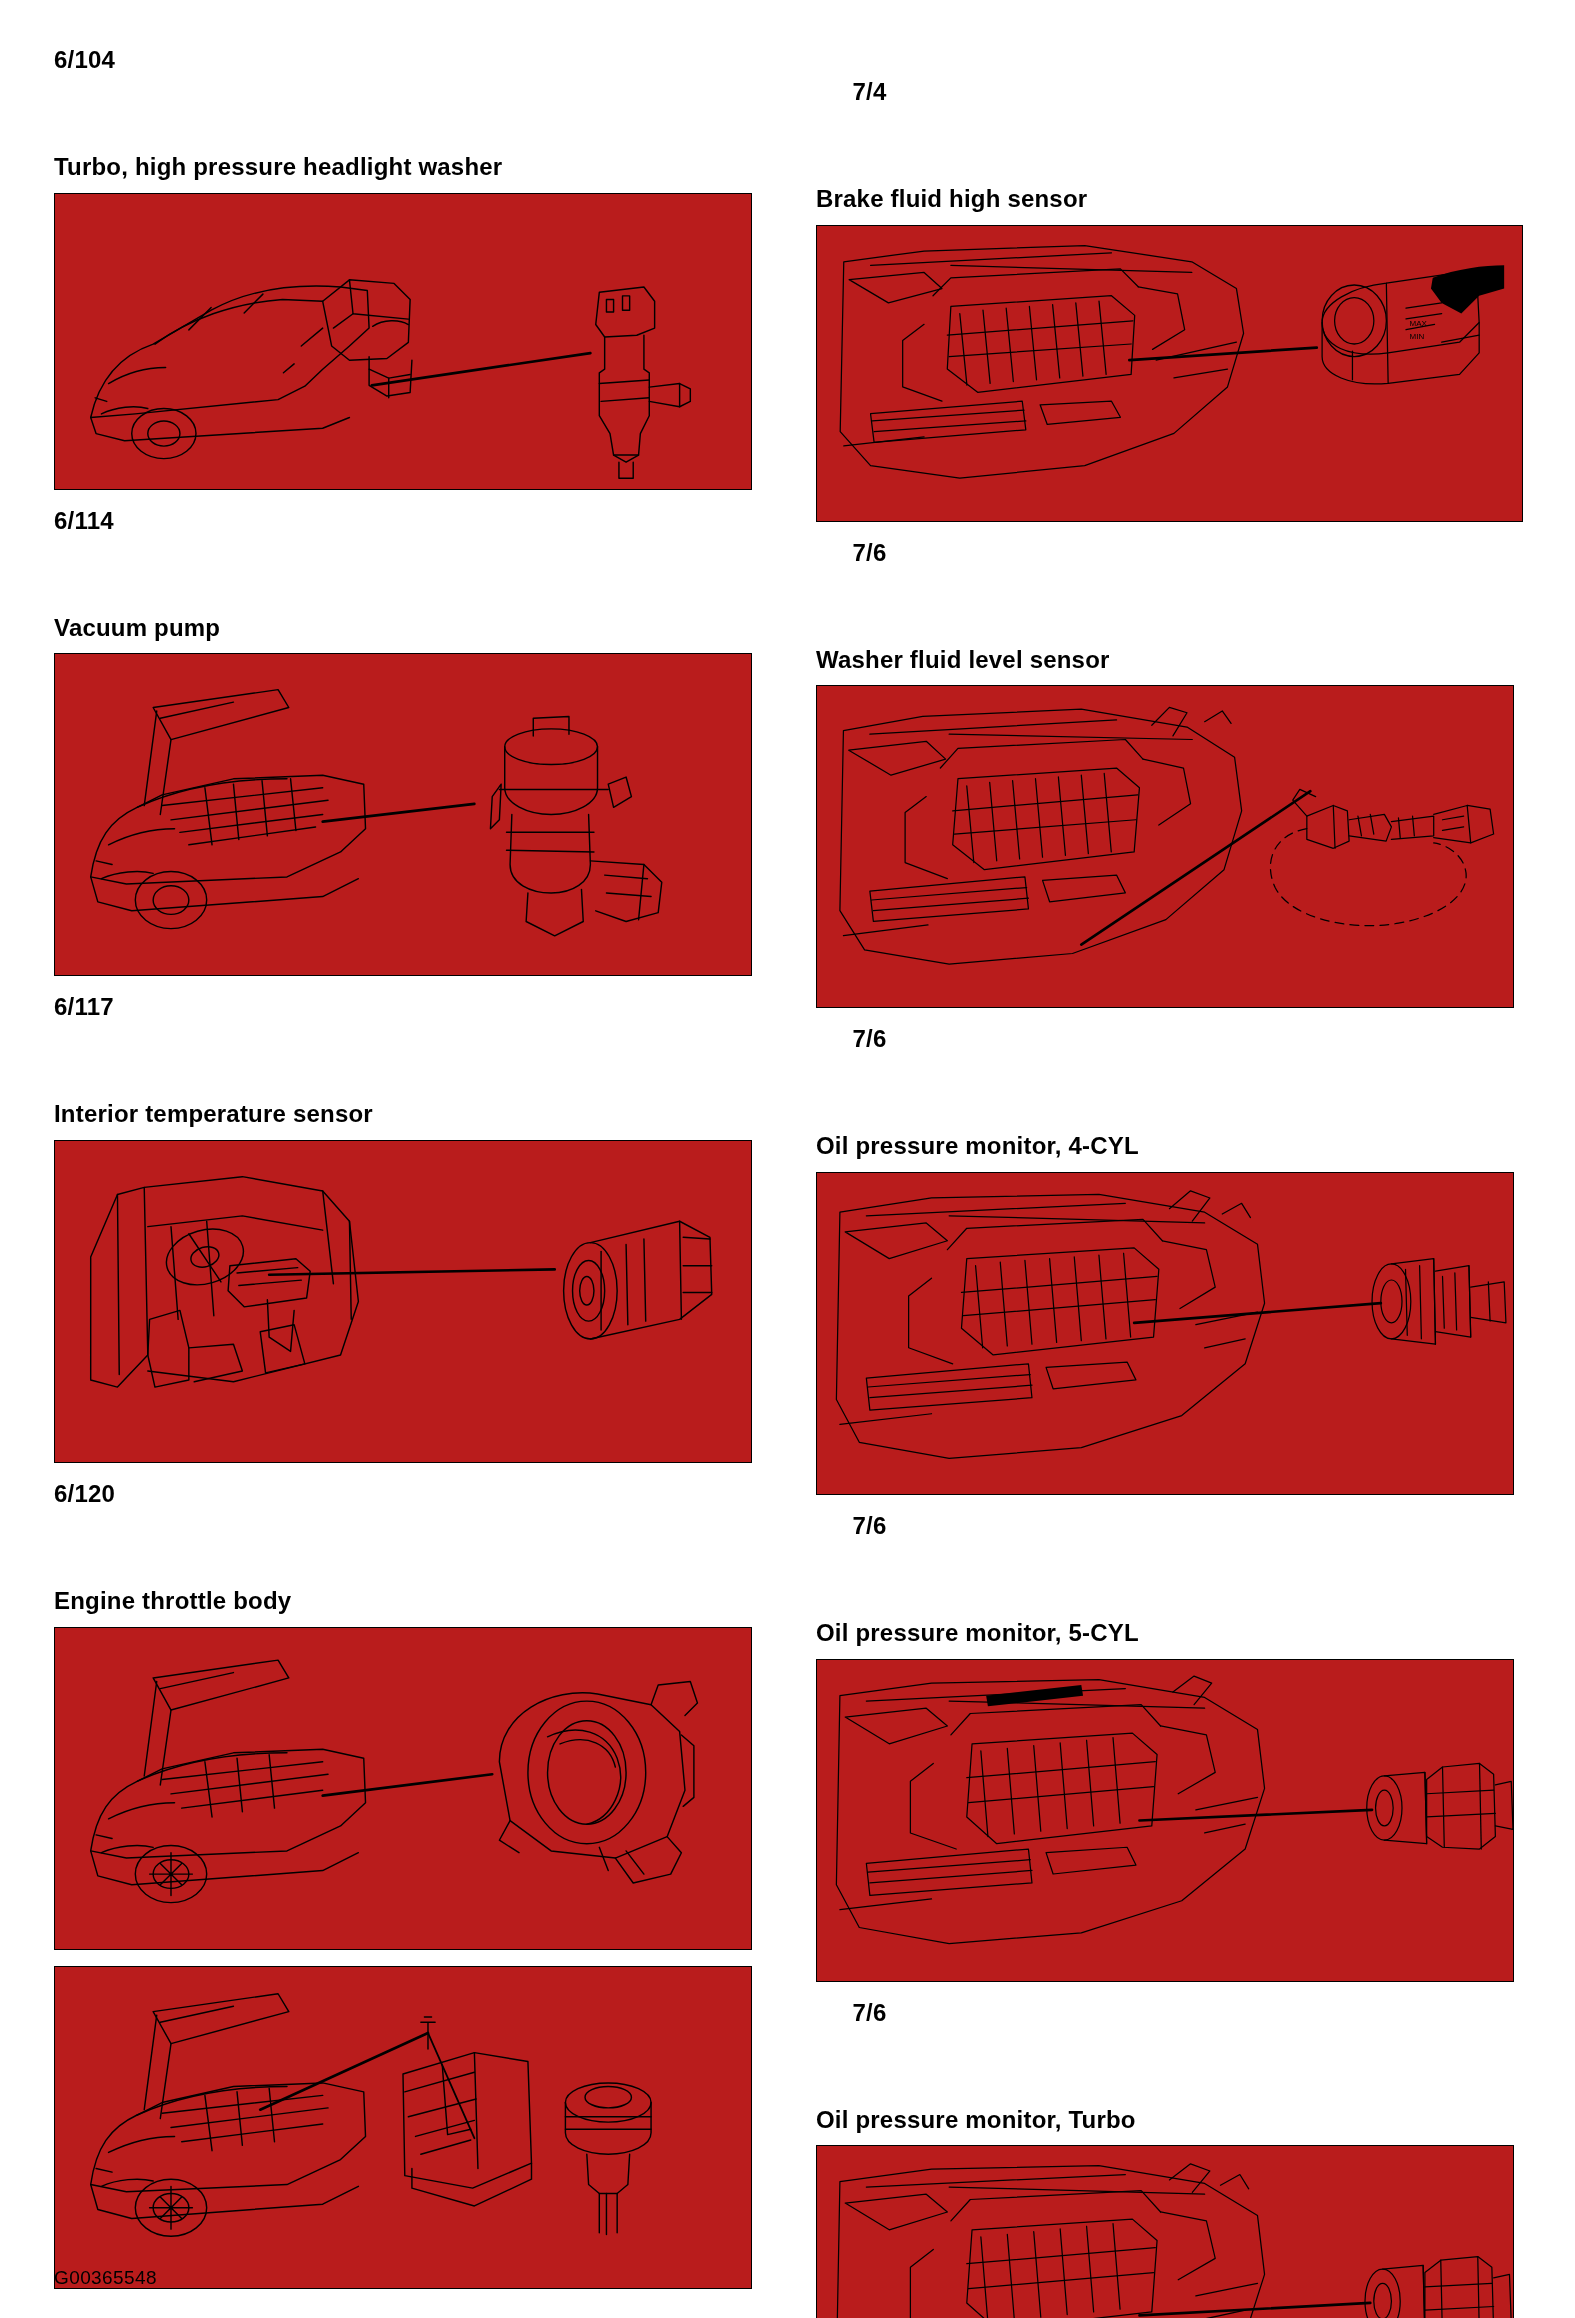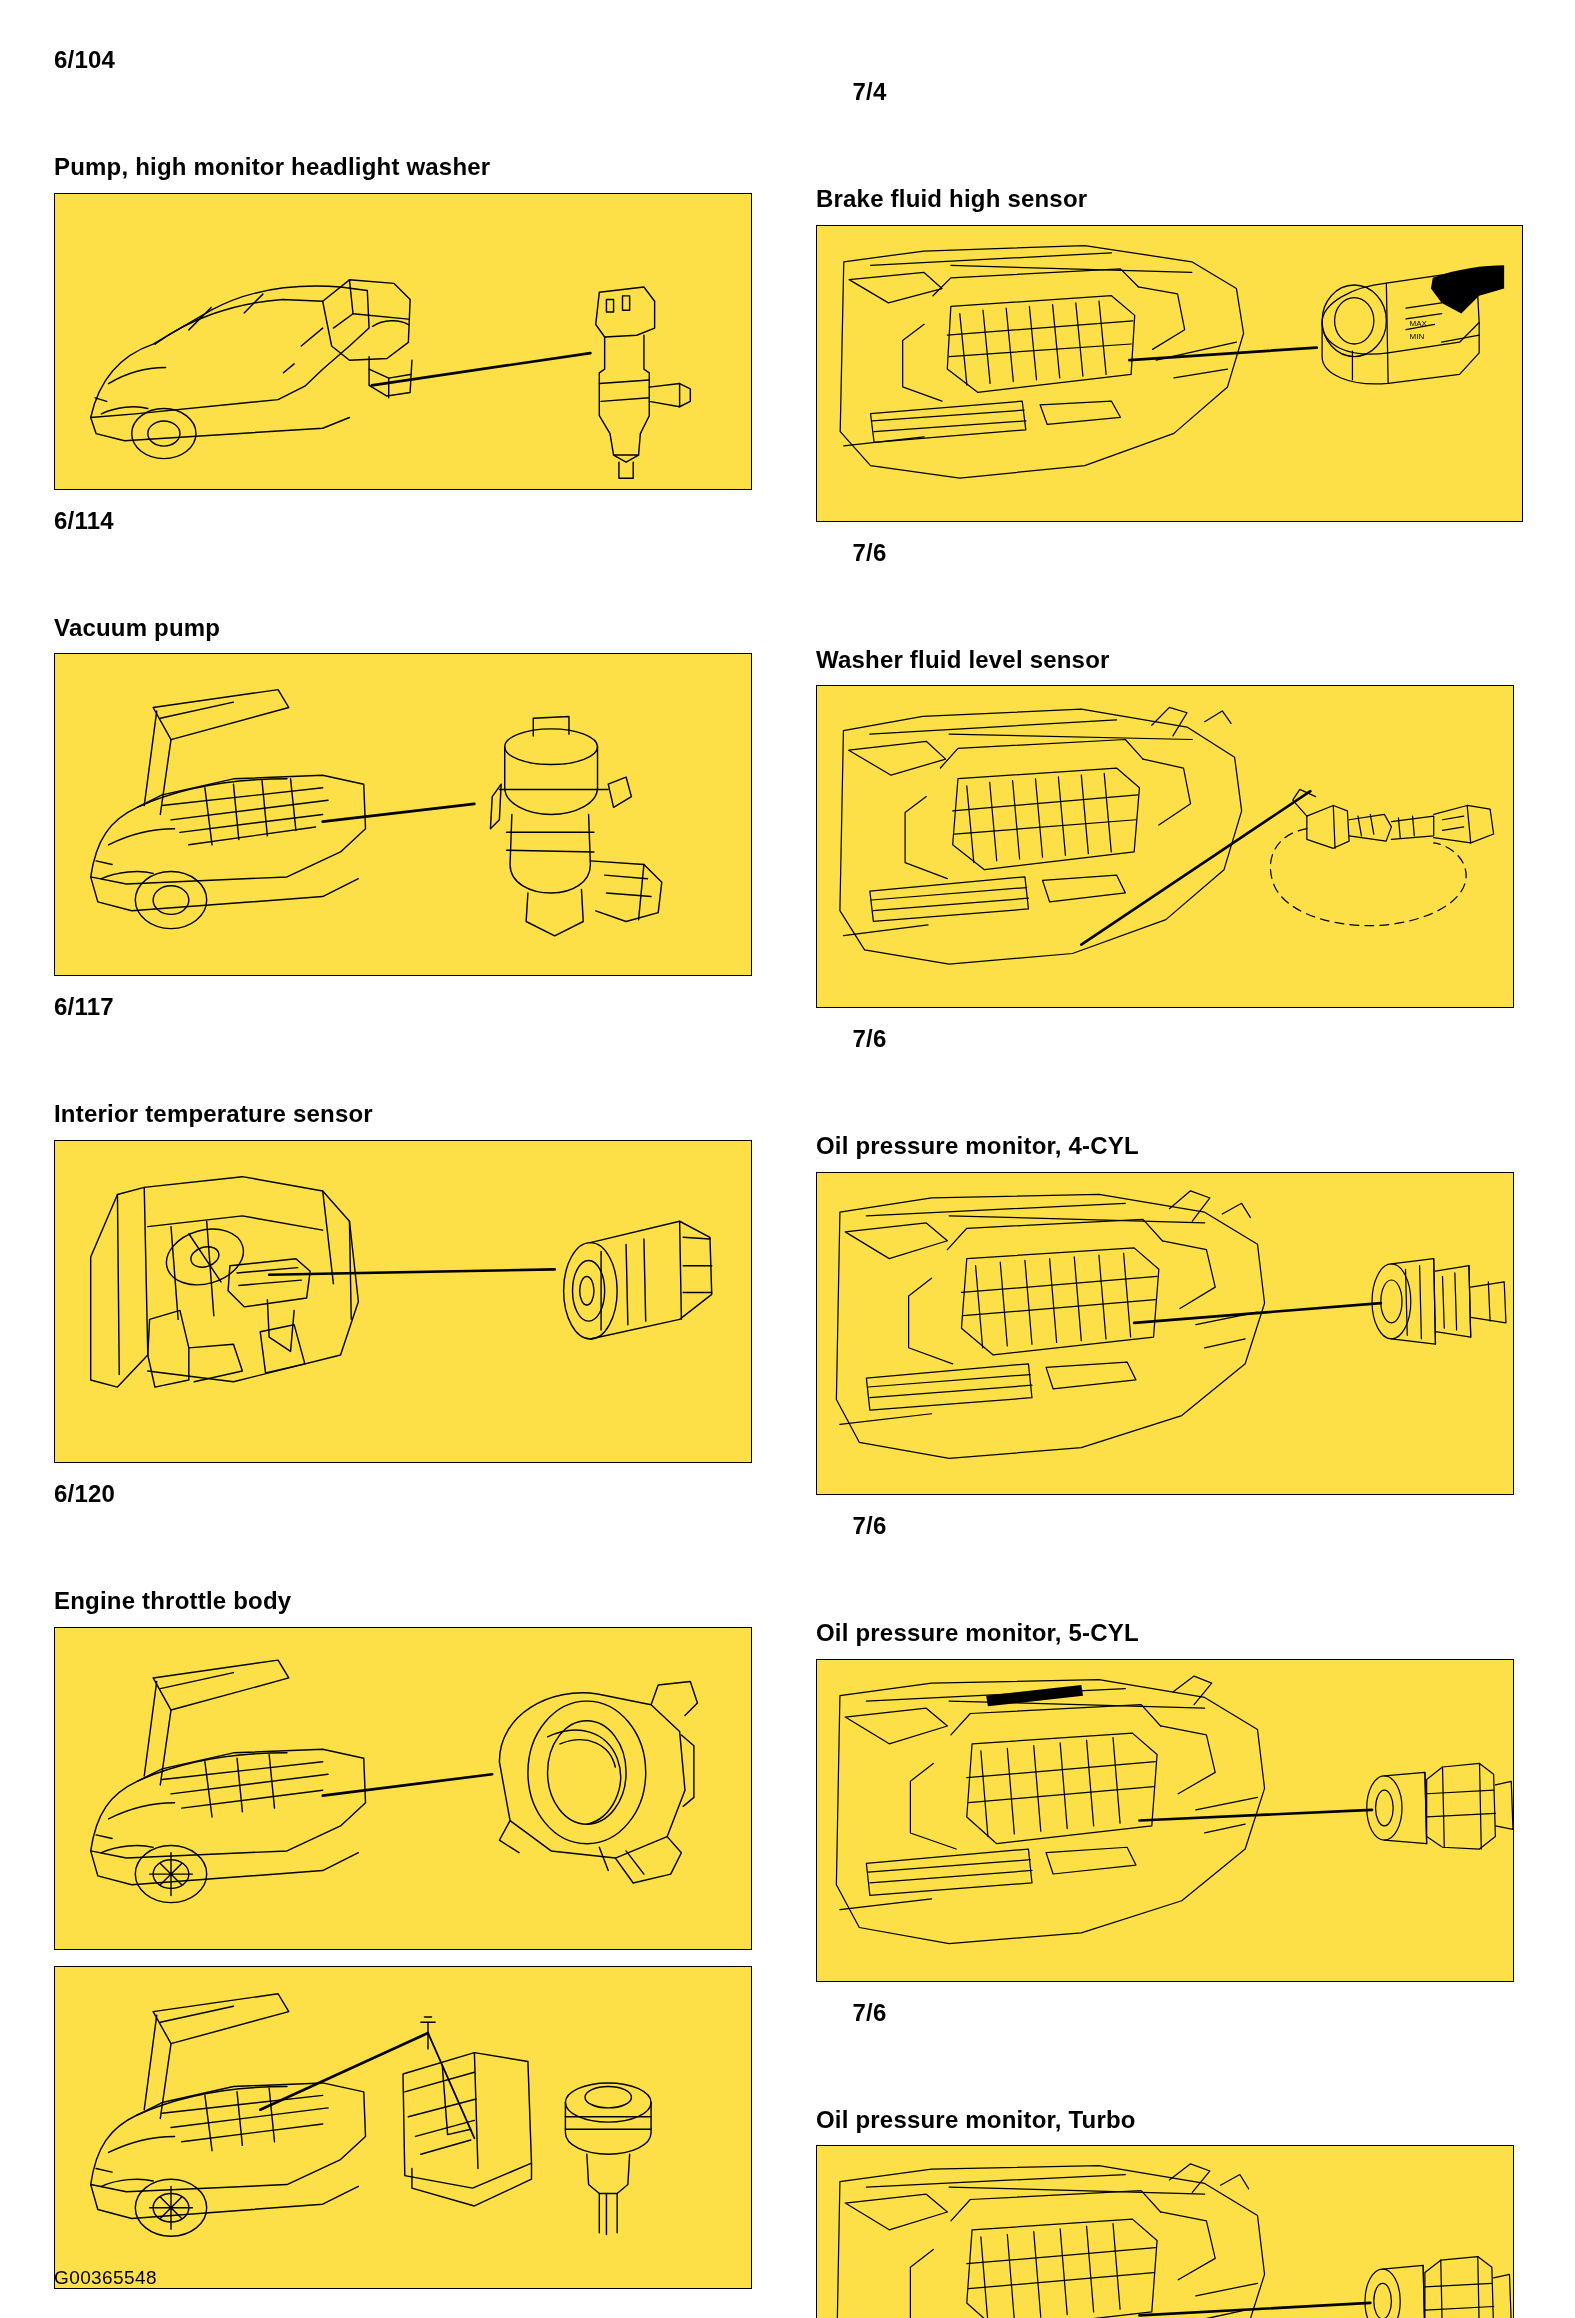--- a/index.html
+++ b/index.html
@@ -50,21 +50,21 @@
     line-height: 1.25;
   }
   .entry-title {
     font-size: 24px;
     font-weight: bold;
     line-height: 1.25;
     letter-spacing: 0.2px;
   }
   .fig {
     border: 1.8px solid #000;
-    background: #fde047;
+    background: #b91c1c;
     position: relative;
     overflow: hidden;
   }
   .fig svg { display: block; width: 100%; height: 100%; }
 
   
   .fig-h1 { width: 696px; height: 295px; }
   .fig-h2 { width: 696px; height: 321px; }
   .fig-h3 { width: 705px; height: 295px; }
 
@@ -85,21 +85,21 @@
 
 <div class="page">
 
   <div class="columns">
 
     <div class="col col-left">
 
       <div class="entry">
         <div class="entry-head">
           <div class="entry-num">6/104</div>
-          <div class="entry-title">Pump, high monitor headlight washer</div>
+          <div class="entry-title">Turbo, high pressure headlight washer</div>
         </div>
         <div class="fig fig-h1">
           <svg viewBox="0 0 780 330" preserveAspectRatio="none">
             <g fill="none" stroke="#000" stroke-width="1.6" stroke-linejoin="round" stroke-linecap="round">
 
               <path d="M40 250 C50 205 75 180 110 168 L175 130 C215 108 265 100 320 104 L350 108 L352 150 L330 170 L300 196 L280 215 L250 230 L90 246 Z"></path>
               <path d="M112 168 C150 140 200 122 255 118 L300 120"></path>
               <path d="M150 152 L175 127"></path>
               <path d="M212 133 L233 112"></path>
               <path d="M40 250 L46 268 L78 276 L300 262 L330 250"></path>

